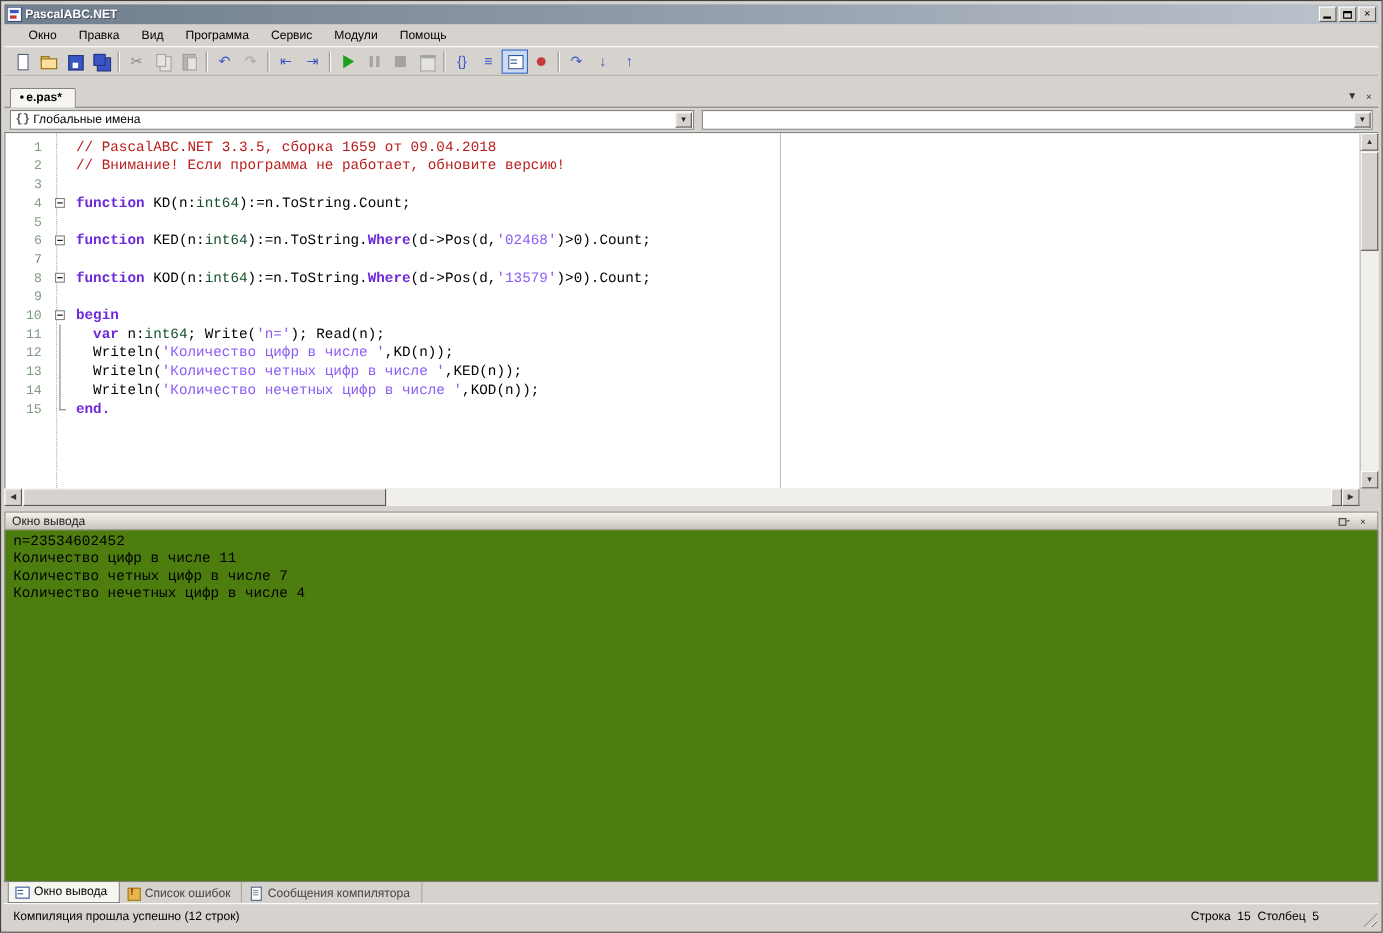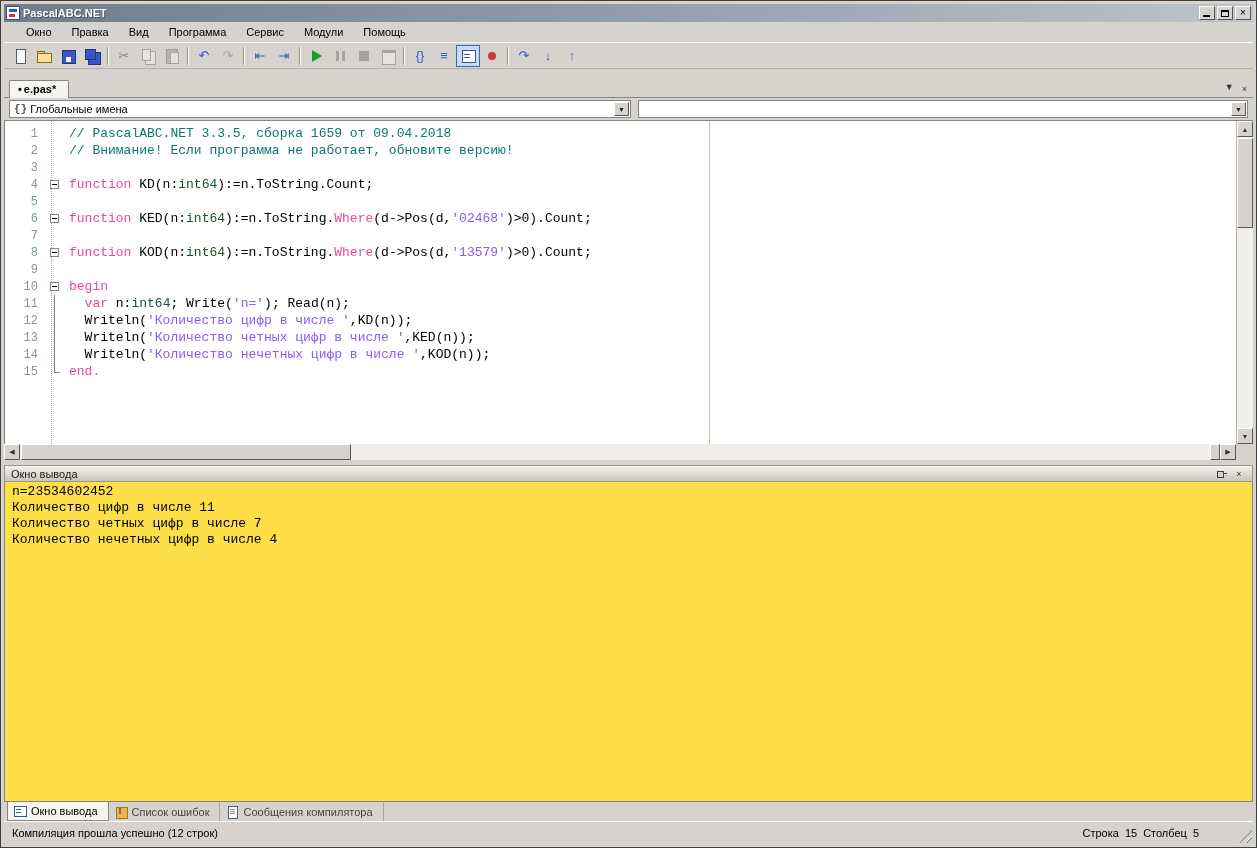--- a/index.html
+++ b/index.html
@@ -66,22 +66,22 @@
   .gutter-line { position:absolute; left:46px; top:0; bottom:0; border-left:1px dotted #a8a8a8; }
   .margin-line { position:absolute; left:704px; top:0; bottom:0; border-left:1px solid #c4c0b8; }
   .line { display:flex; height:17px; align-items:center; padding-left:2px; white-space:pre; }
   .ln { width:40px; text-align:right; padding-right:9px; color:#7f9d7f; font-size:12px; flex:0 0 40px; }
   .fold { width:18px; flex:0 0 18px; align-self:stretch; display:flex; align-items:center; }
   .fm-box { width:9px; height:9px; border:1px solid #848484; background:#fff; position:relative; margin-left:3px; }
   .fm-box::after { content:""; position:absolute; left:1px; top:3px; width:5px; height:1px; background:#000; }
   .fm-bar { width:1px; height:100%; background:#848484; margin-left:7px; }
   .fm-end { width:6px; height:10px; border-left:1px solid #848484; border-bottom:1px solid #848484; margin-left:7px; margin-top:-7px; }
   .src { padding-left:4px; }
-  .seg-c { color:#0f766e; }
-  .seg-k { font-weight:normal; color:#ec4899; }
+  .seg-c { color:#b91c1c; }
+  .seg-k { font-weight:bold; color:#6d28d9; }
   .seg-t { color:#14532d; }
   .seg-s { color:#8b5cf6; }
   .seg-p { color:#000; }
 
   
   .vscroll { flex:0 0 17px; background:#f0efe9; border-left:1px solid #b4b0a8; display:flex; flex-direction:column; }
   .sbtn { height:16px; flex:0 0 16px; background:#d6d3ce; border:1px solid; border-color:#fff #5a5753 #5a5753 #fff; display:flex; align-items:center; justify-content:center; font-size:7px; color:#333; }
   .vthumb { height:90px; margin-top:1px; background:#d6d3ce; border:1px solid; border-color:#fff #5a5753 #5a5753 #fff; }
   .vtrack { flex:1; }
   .hscroll-row { flex:0 0 16px; display:flex; }
@@ -93,21 +93,21 @@
   .scroll-corner { width:17px; flex:0 0 17px; background:#d6d3ce; }
 
   
   .h-splitter { flex:0 0 5px; background:#d6d3ce; }
   .output-header { flex:0 0 17px; background:linear-gradient(#f4f2ec,#c9c5bd); border:1px solid #9a968e; display:flex; align-items:center; padding:0 6px; }
   .output-title { flex:1; color:#222; }
   .pinbtn,.xbtn { width:14px; height:13px; display:flex; align-items:center; justify-content:center; margin-left:4px; color:#333; font-size:9px; }
   .pin { position:relative; width:10px; height:10px; }
   .pin::before { content:""; position:absolute; left:1px; top:2px; width:5px; height:5px; border:1px solid #404040; background:#d6d3ce; }
   .pin::after { content:""; position:absolute; left:8px; top:4px; width:3px; height:1px; background:#404040; }
-  .output-body { flex:1 1 auto; background:#fde047; border:1px solid #848484; border-top:none; overflow:hidden; font-family:"Liberation Mono","DejaVu Sans Mono",monospace; font-size:13px; padding:2px 0 0 7px; }
+  .output-body { flex:1 1 auto; background:#4d7c0f; border:1px solid #848484; border-top:none; overflow:hidden; font-family:"Liberation Mono","DejaVu Sans Mono",monospace; font-size:13px; padding:2px 0 0 7px; }
   .outline { height:16px; line-height:16px; white-space:pre; }
 
   
   .bottom-tabs { flex:0 0 19px; display:flex; align-items:stretch; padding-left:3px; background:#d6d3ce; }
   .btab { display:flex; align-items:center; gap:4px; padding:0 10px 0 6px; border-right:1px solid #aaa69e; color:#444; }
   .btab.active { background:#f7f5f0; border:1px solid #848484; border-top:none; color:#000; }
   .ic-t { width:13px; height:12px; position:relative; display:inline-block; }
   .ic-tab-output::before { content:""; position:absolute; left:0; top:1px; width:11px; height:9px; background:#fff; border:1px solid #31589a; }
   .ic-tab-output::after { content:""; position:absolute; left:2px; top:4px; width:5px; height:1px; background:#31589a; box-shadow:0 3px 0 #31589a; }
   .ic-tab-errors::before { content:""; position:absolute; left:1px; top:1px; width:10px; height:10px; background:#e8b64c; border:1px solid #9a7a1a; }

